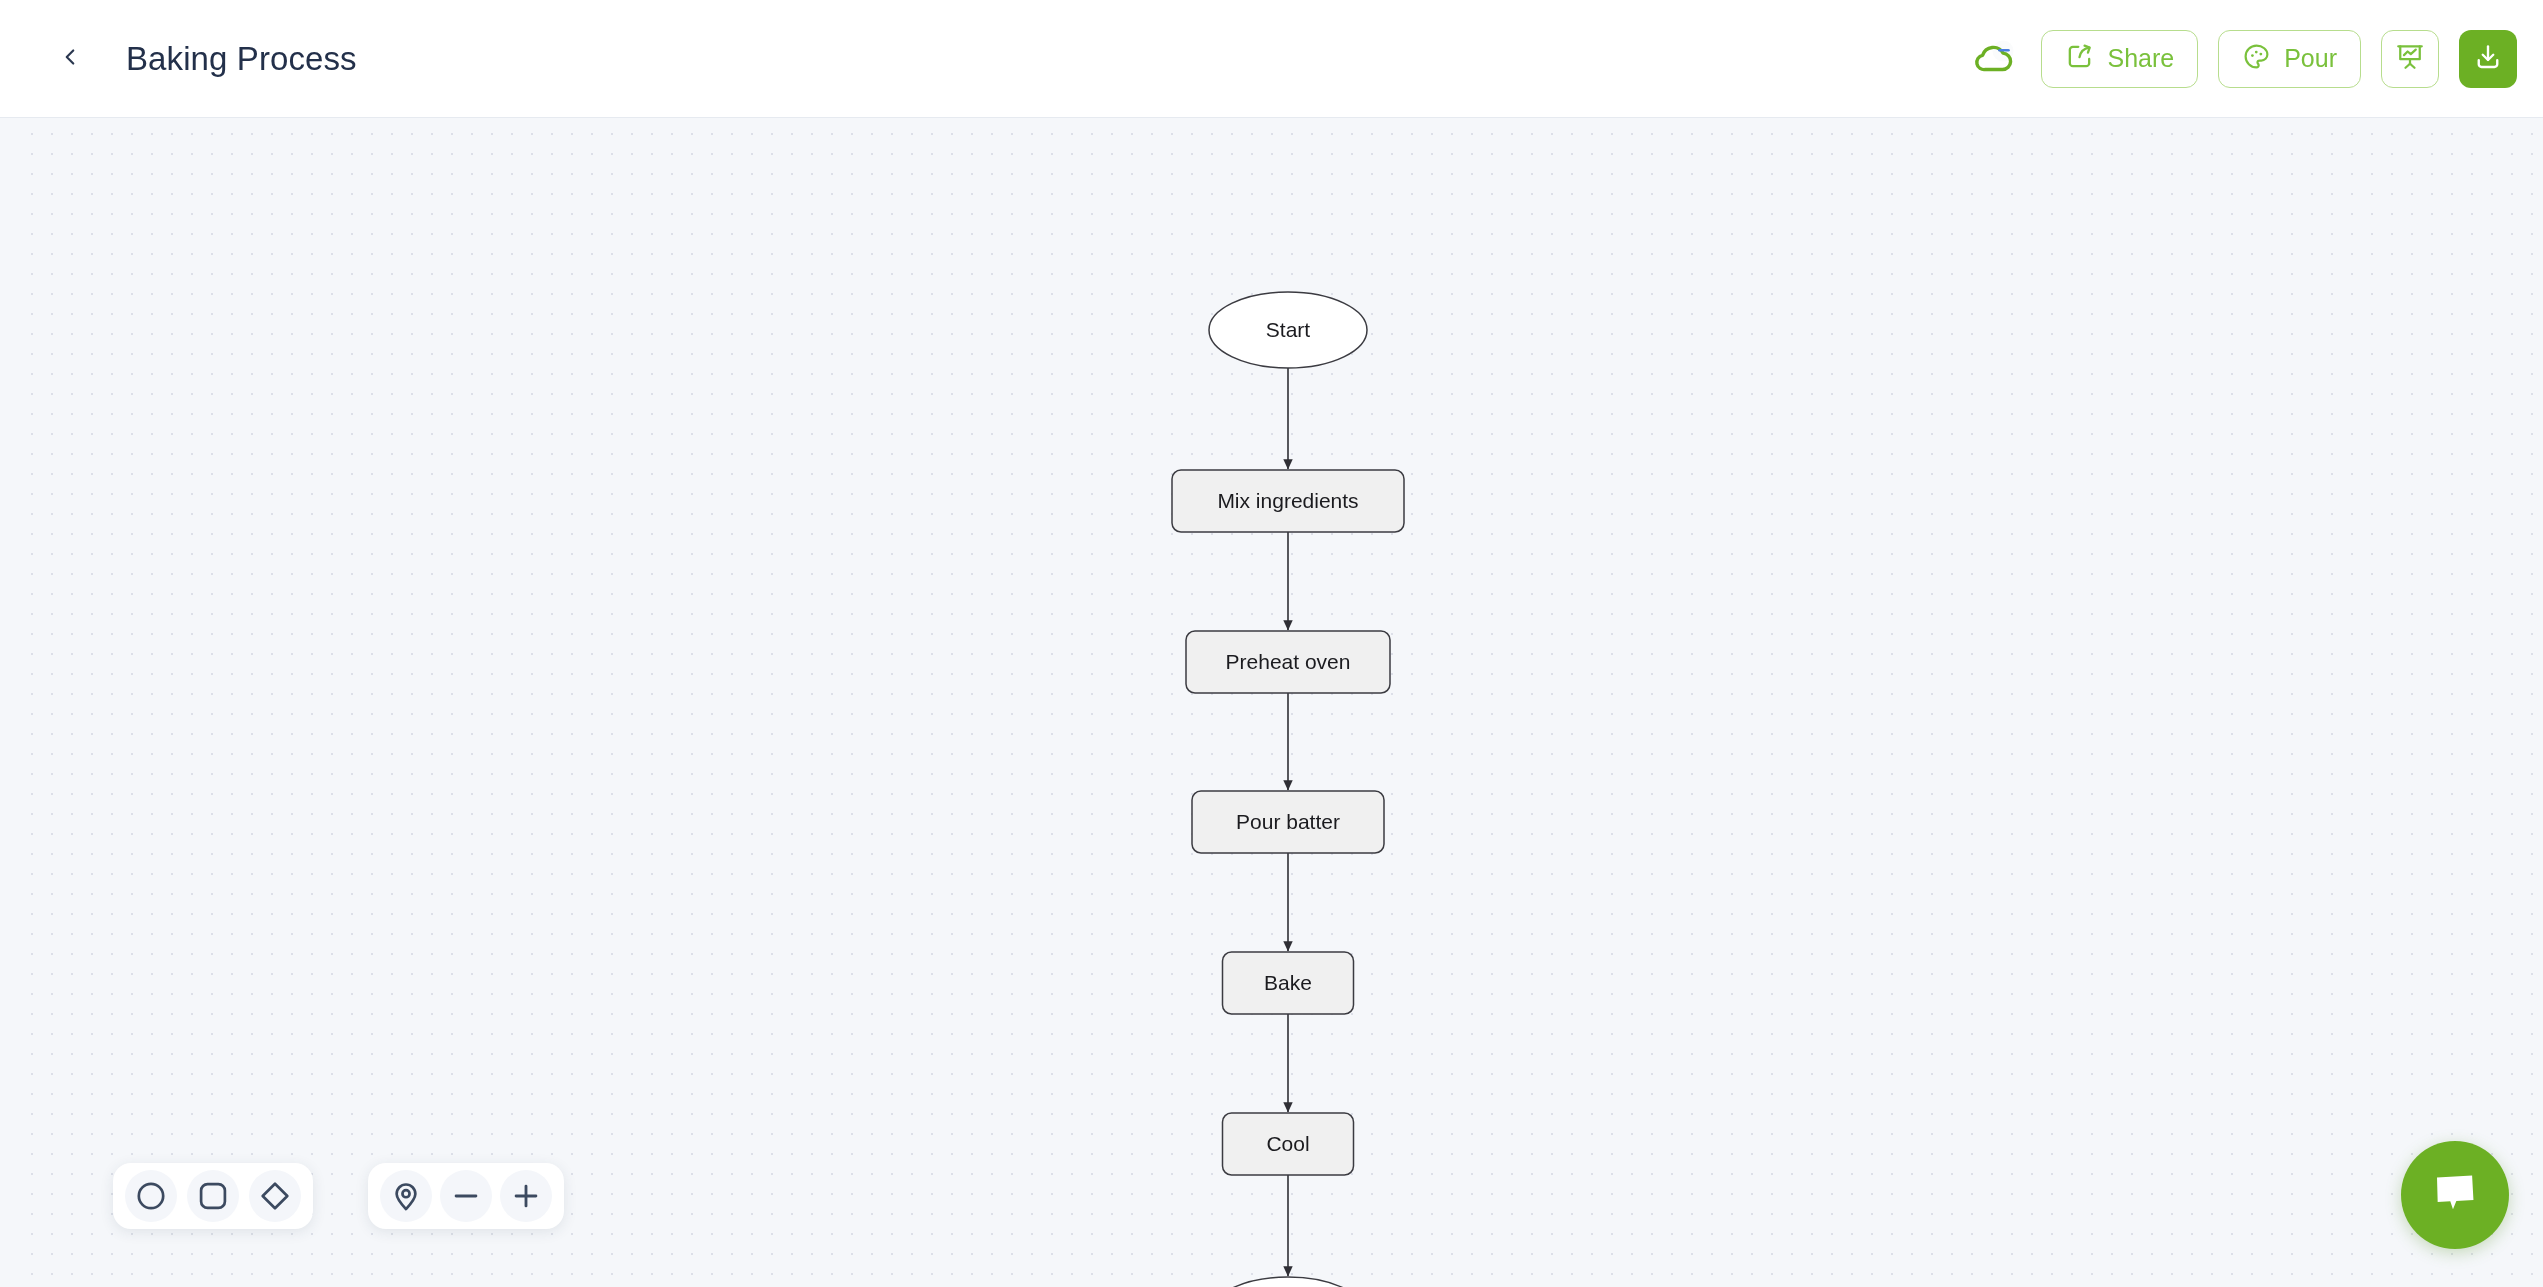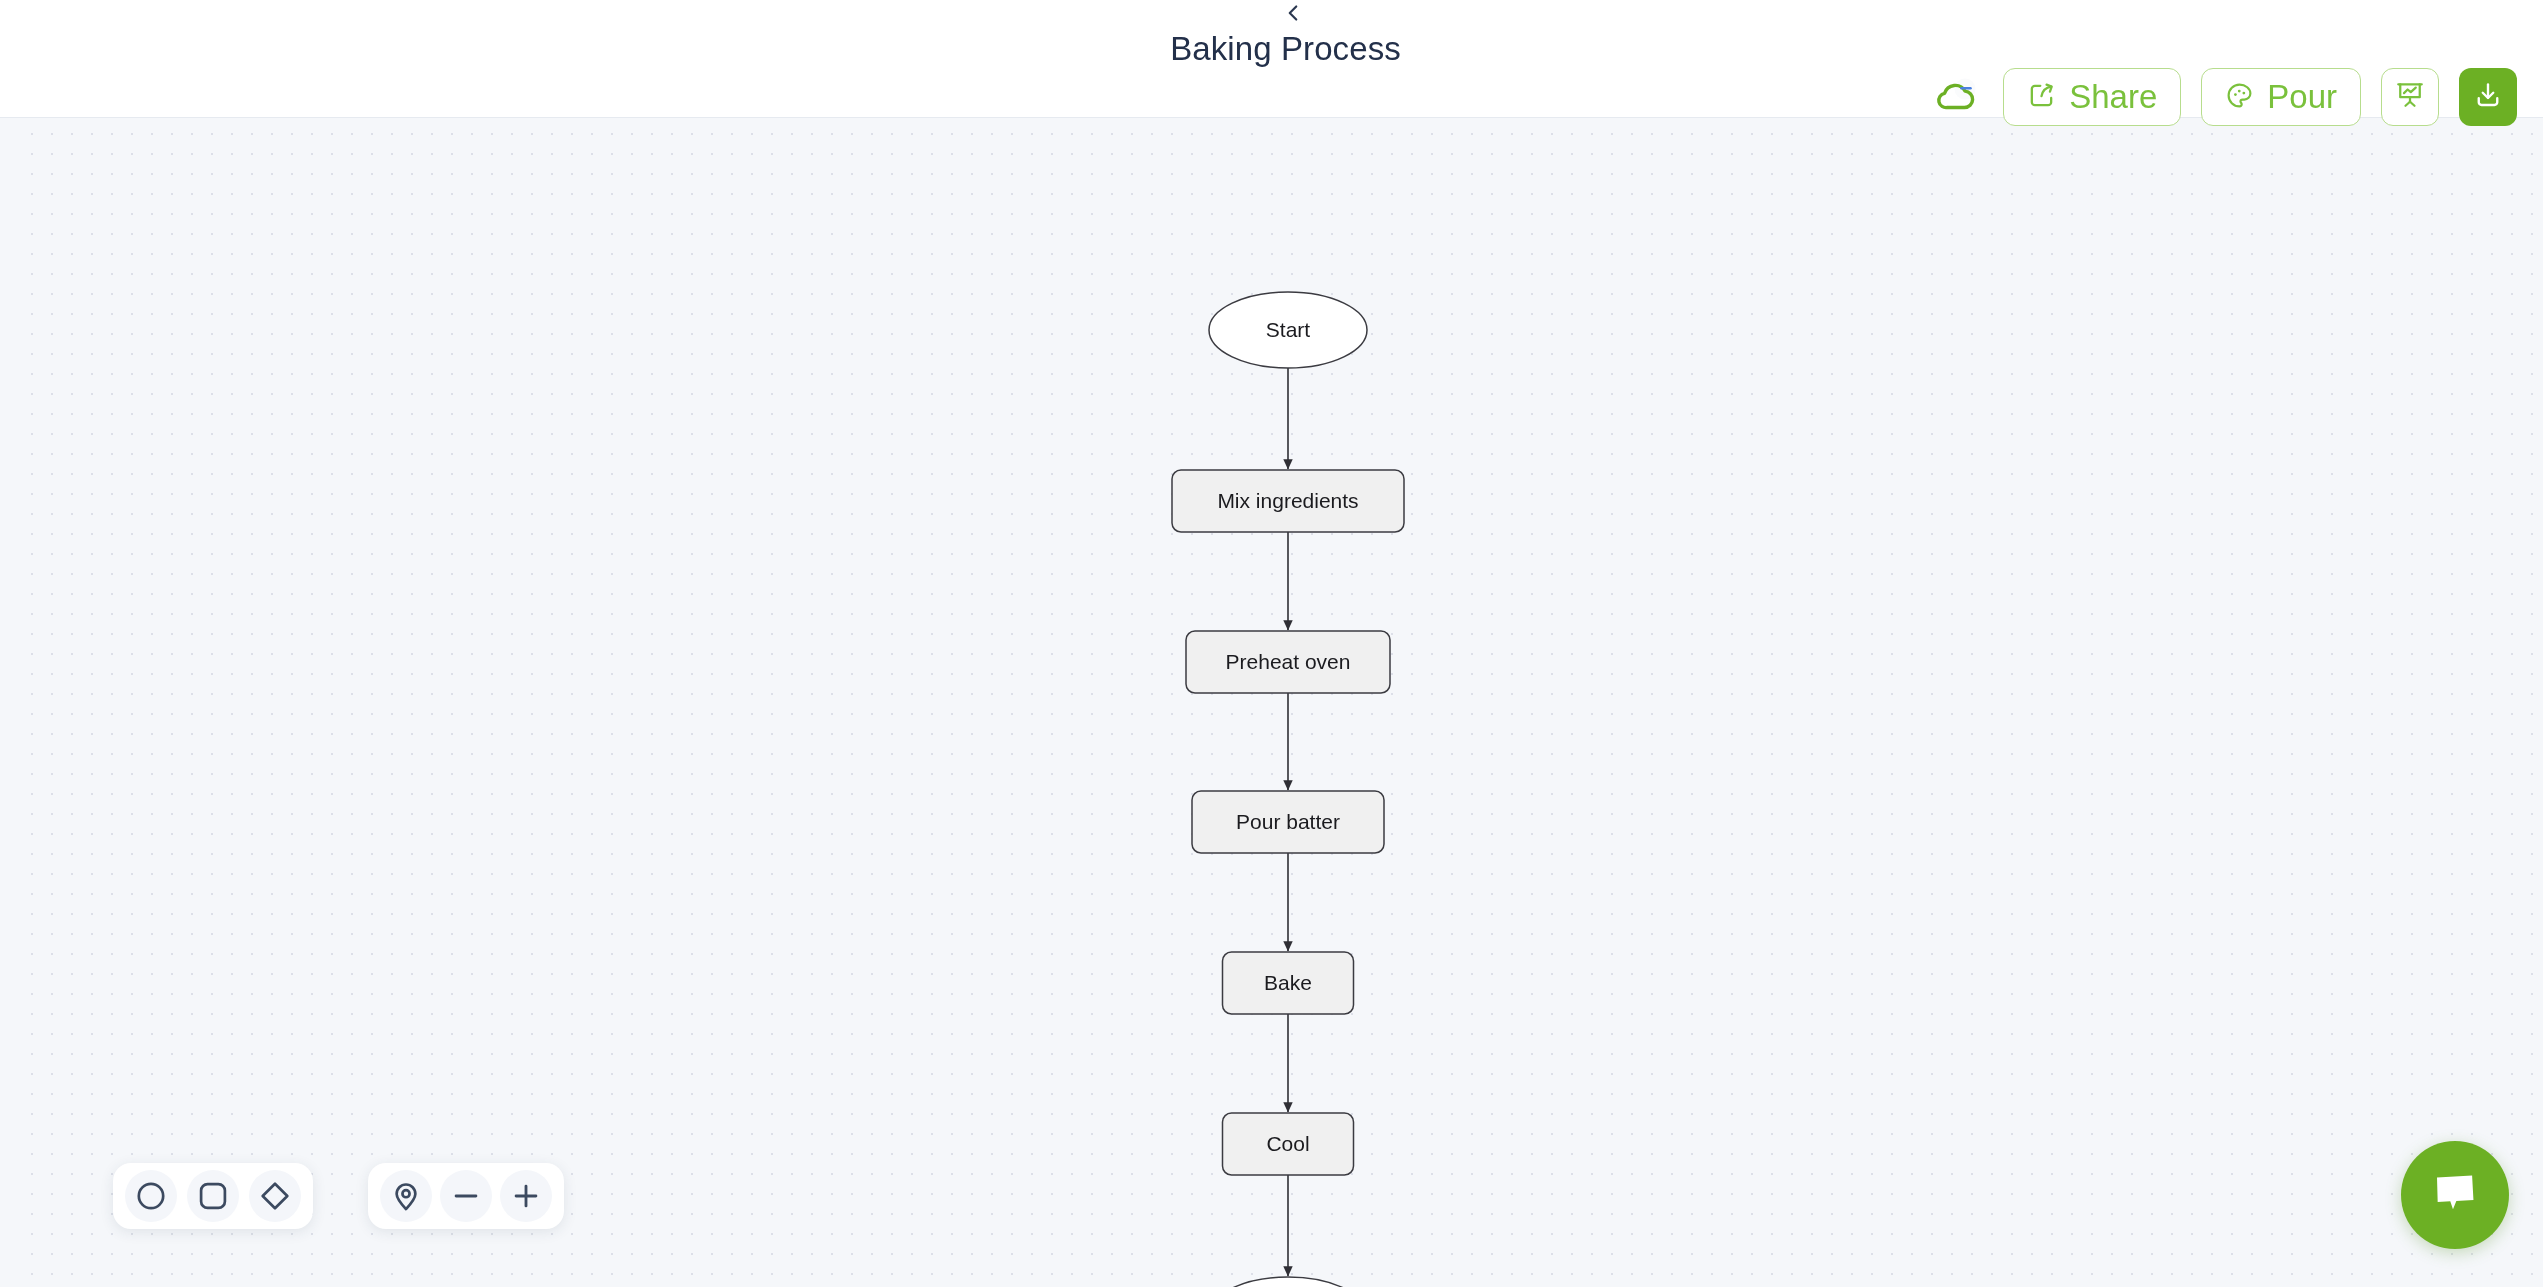--- a/index.html
+++ b/index.html
@@ -11,21 +11,20 @@
   }
 
   
   .header {
     position:absolute; top:0; left:0;
     width:2543px; height:118px;
     background:#ffffff;
     border-bottom:1px solid #e6eaf0;
     display:flex; align-items:center;
     z-index:50;
-    flex-direction:column;
   }
   .back-btn {
     width:56px; height:56px;
     margin-left:42px;
     display:flex; align-items:center; justify-content:center;
     cursor:pointer; border-radius:8px;
   }
   .doc-title {
     margin-left:28px;
     font-size:33px;
@@ -49,21 +48,21 @@
     height:58px;
     border:1.5px solid #b7dd8d;
     border-radius:12px;
     background:#ffffff;
     display:flex; align-items:center;
     gap:13px;
     padding:0 23px;
     cursor:pointer;
   }
   .pill-btn .lbl {
-    font-size:33px;
+    font-size:25px;
     color:#7ac13c;
     white-space:nowrap;
   }
   .icon-btn {
     width:58px; height:58px;
     border:1.5px solid #b7dd8d;
     border-radius:12px;
     background:#ffffff;
     display:flex; align-items:center; justify-content:center;
     cursor:pointer;

